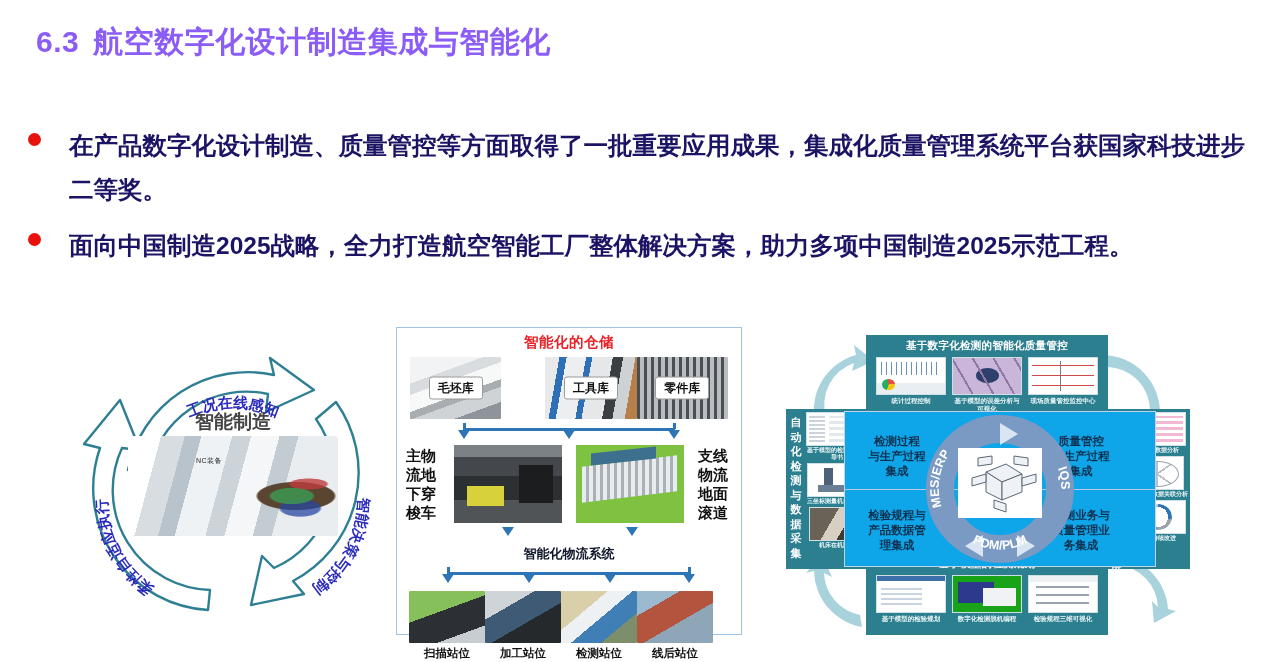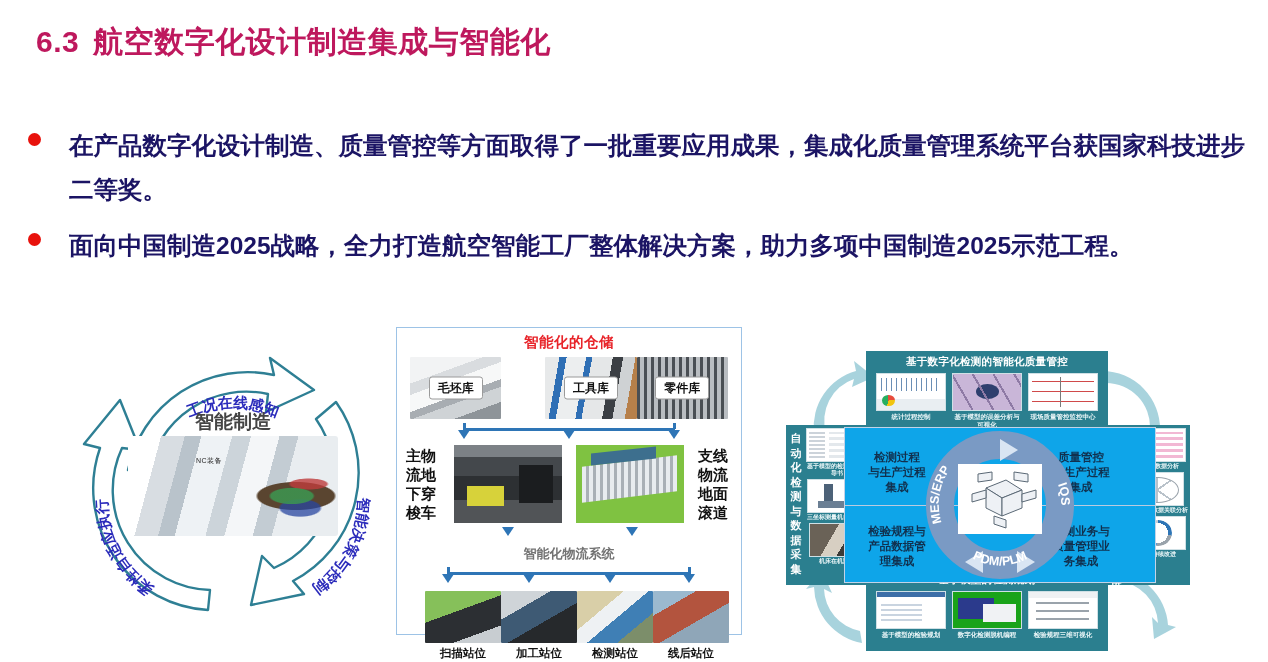--- a/index.html
+++ b/index.html
@@ -13,21 +13,21 @@
     position: relative;
     overflow: hidden;
     font-family: "Liberation Sans", "DejaVu Sans", sans-serif;
   }
 
   
   #slide-title {
     position: absolute;
     left: 36px;
     top: 22px;
-    color: #be185d;
+    color: #8b5cf6;
     font-size: 30px;
     font-weight: bold;
     letter-spacing: 0.5px;
     white-space: nowrap;
   }
   #slide-title .num { margin-right: 14px; }
 
   
   #bullet-list {
     position: absolute;
@@ -252,28 +252,28 @@
   .wh-mid2::after {
     content: "";
     position: absolute;
     left: 14%; top: 6%;
     width: 60%; height: 16%;
     background: #3d6f8e;
     transform: skewY(-6deg);
   }
   .wh-sub-title {
     text-align: center;
-    color: #737373;
+    color: #0f172a;
     font-size: 13px;
     font-weight: bold;
     margin-top: 2px;
   }
   .wh-row3 {
     display: flex;
-    justify-content: flex-end;
+    justify-content: flex-start;
     padding: 0 12px;
     margin-top: 2px;
   }
   .stn { width: 76px; text-align: center; }
   .stn .thumb { width: 76px; height: 52px; border-radius: 1px; }
   .stn .cap {
     font-size: 11.5px;
     font-weight: bold;
     color: #111;
     margin-top: 3px;
@@ -281,21 +281,21 @@
   }
   .th-scan { background: linear-gradient(160deg,#86c05a 0 40%, #2c2f33 40% 78%, #c8cdd1 78% 100%); }
   .th-machine { background: linear-gradient(150deg,#cfd4d8 0 30%, #3e5a74 30% 58%, #26292c 58% 100%); }
   .th-inspect { background: linear-gradient(140deg,#d9cfa8 0 34%, #eef1f3 34% 52%, #3f7fb5 52% 74%, #7c8e6a 74% 100%); }
   .th-post { background: linear-gradient(150deg,#9bb9cf 0 26%, #b3543e 26% 58%, #8fa6b8 58% 100%); }
 
   
   #fig-quality {
     position: absolute;
     left: 778px;
-    top: 21px;
+    top: 5px;
     width: 488px;
     height: 320px;
   }
   .q-panel {
     position: absolute;
     background: #2b7f8f;
     color: #ffffff;
     box-sizing: border-box;
   }
   .q-panel-title {

